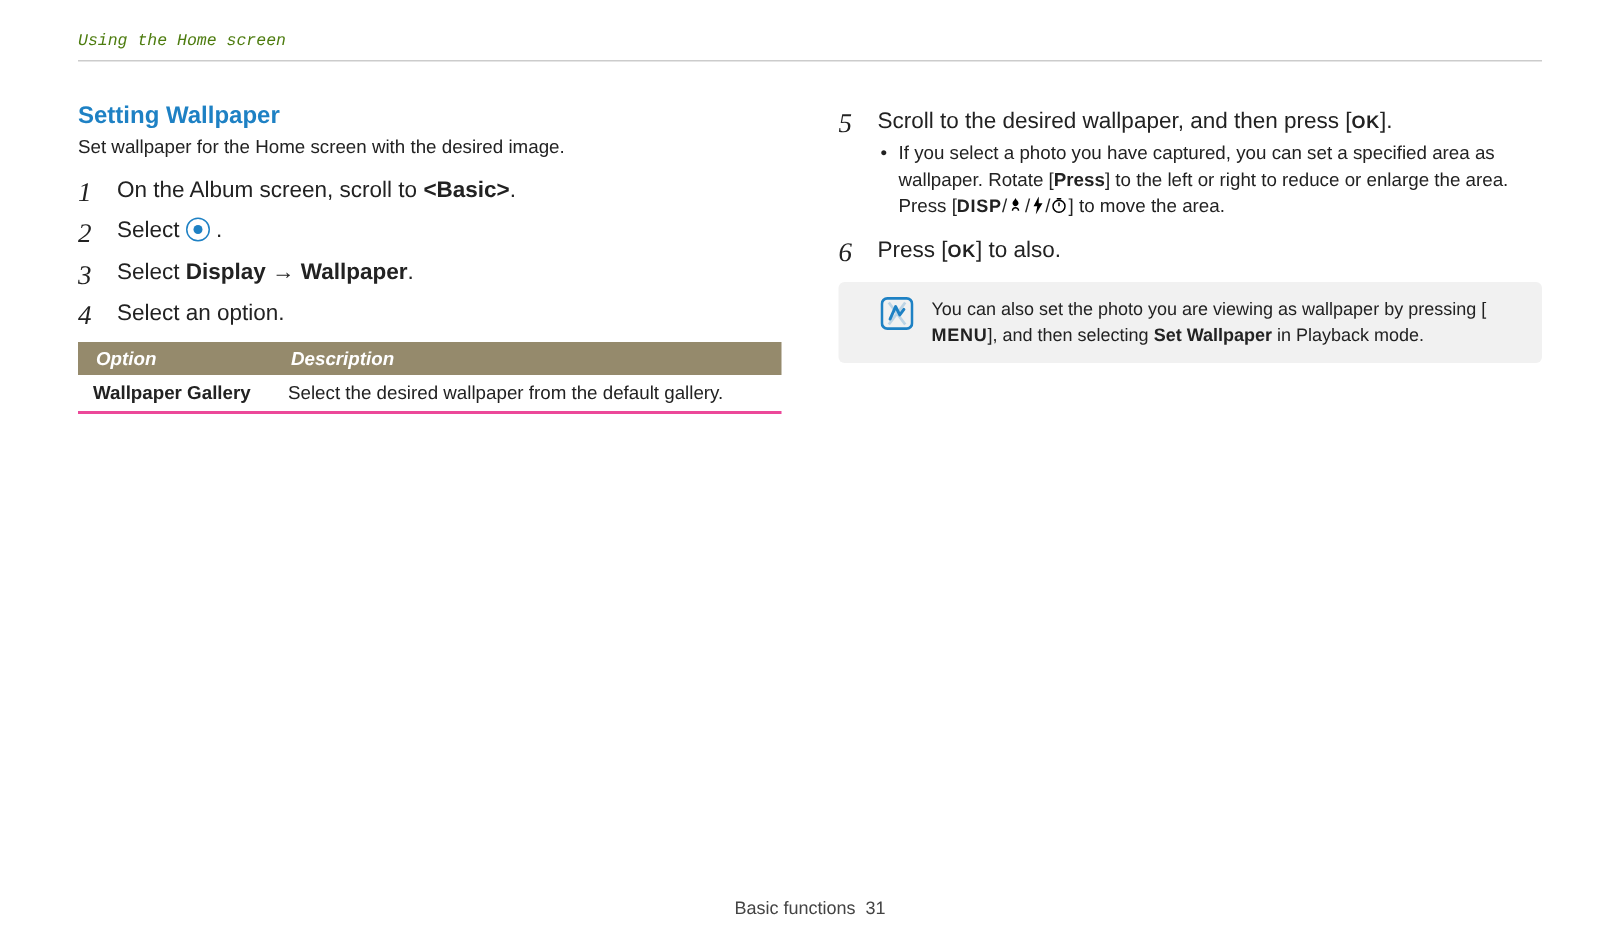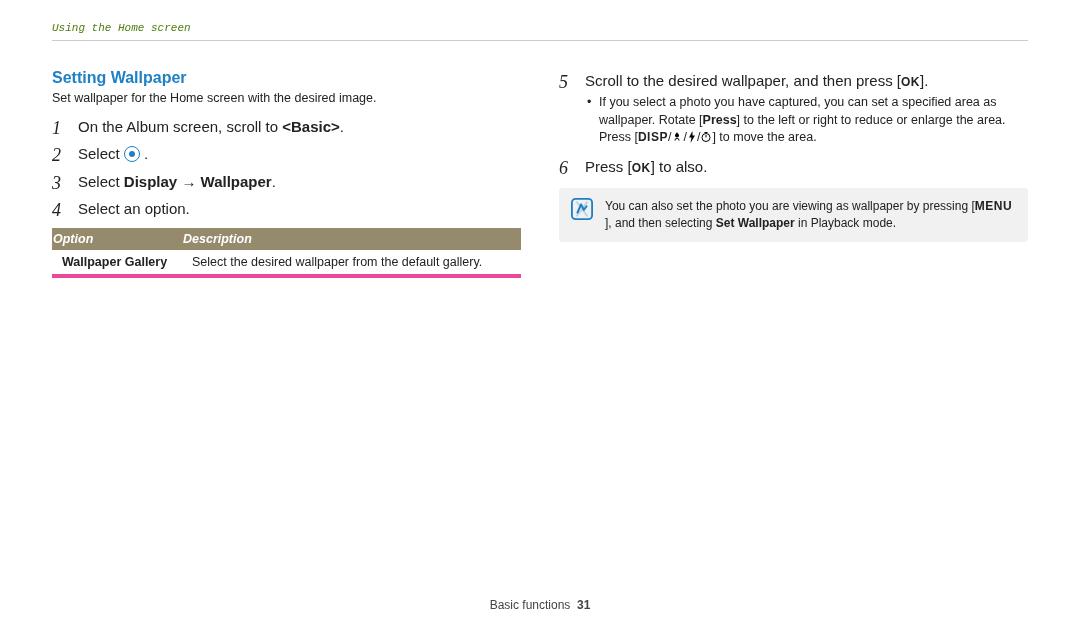--- a/index.html
+++ b/index.html
@@ -109,56 +109,56 @@
     border-collapse: collapse;
     margin-top: 8px;
     font-size: 12.5px;
   }
   table.opts th {
     background: #958a6c;
     color: #fff;
     font-weight: 600;
     font-style: italic;
     text-align: left;
-    padding: 4px 1px;
+    padding: 4px 12px;
     font-size: 12.5px;
   }
   table.opts td {
     padding: 5px 10px;
-    border-bottom: 4px solid #ec4899;
+    border-bottom: 2px solid #ec4899;
     vertical-align: top;
   }
   table.opts td.optname { font-weight: 700; width: 130px; }
   .note-box {
     display: flex;
     background: #f1f1f1;
     border-radius: 4px;
     margin-top: 10px;
-    padding: 10px 12px;
+    padding: 10px 28px;
     gap: 12px;
     align-items: flex-start;
   }
   .note-box .note-icon {
     flex: 0 0 auto;
     width: 22px; height: 22px;
   }
   .note-box .note-text {
     font-size: 12px;
     line-height: 1.4;
     color: #222;
   }
   .footer {
     position: absolute;
     bottom: 18px;
     left: 0; right: 0;
     text-align: center;
     font-size: 12px;
     color: #444;
   }
-  .footer .pg { font-weight: 700; }
+  .footer .pg { font-weight: 400; }
 </style>
 </head>
 <body>
 
 <div class="header">Using the Home screen</div>
 <hr class="hr-top">
 
 <div class="columns">
 
   <div class="col">

